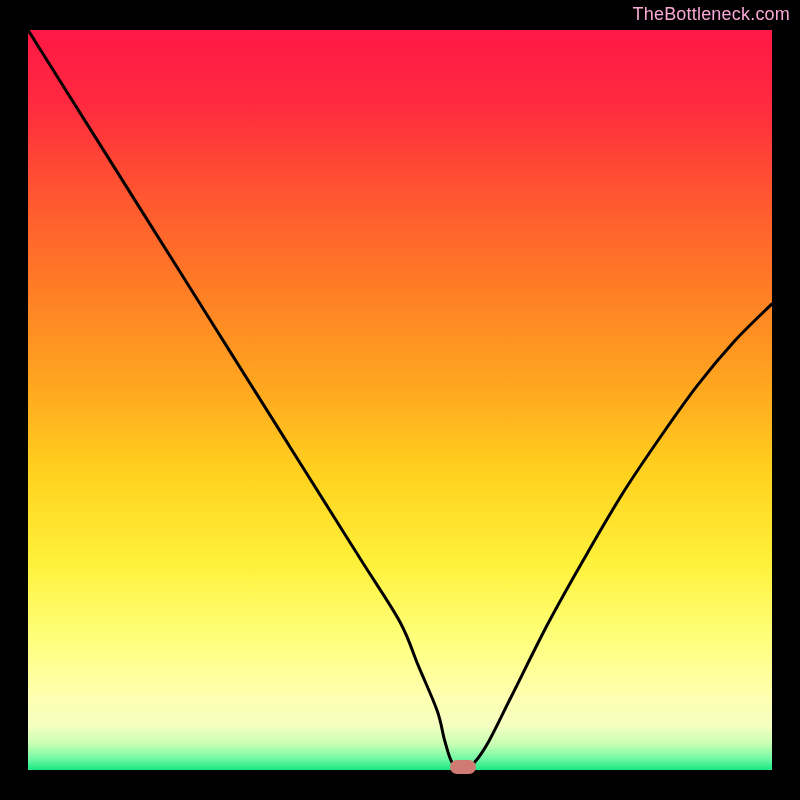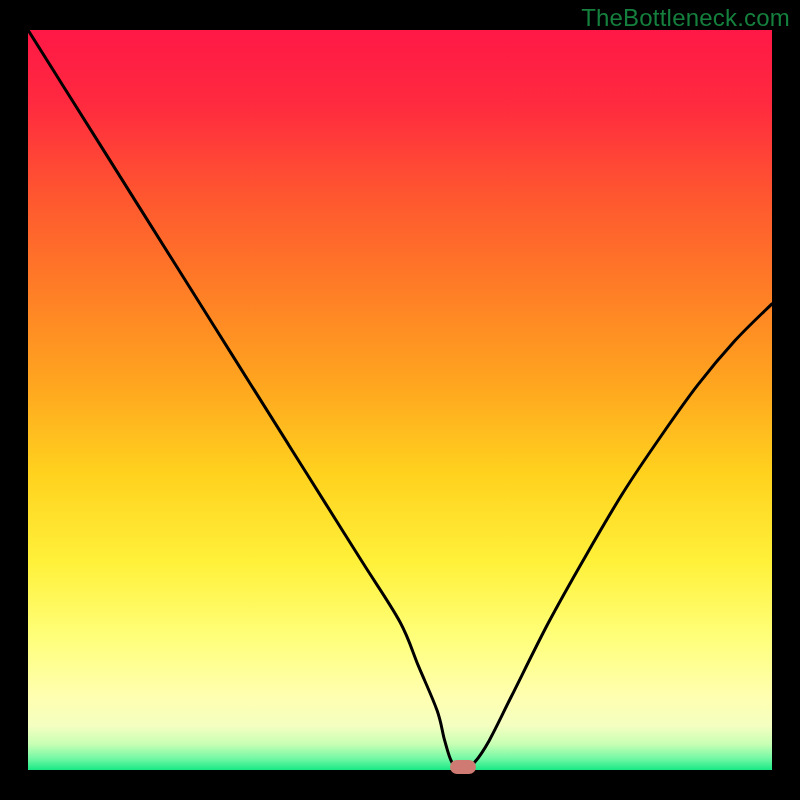--- a/index.html
+++ b/index.html
@@ -41,22 +41,22 @@
     height: 14px;
     background: #cf7a72;
     border-radius: 7px;
     transform: translate(-50%, -50%);
   }
   .watermark {
     position: absolute;
     top: 4px;
     right: 10px;
     font-family: Arial, Helvetica, sans-serif;
-    font-size: 24px;
-    color: #15803d;
+    font-size: 18px;
+    color: #f9a8d4;
     letter-spacing: 0.2px;
   }
 </style>
 </head>
 <body>
 
 <div class="frame">
 
   <div class="watermark">TheBottleneck.com</div>
 

